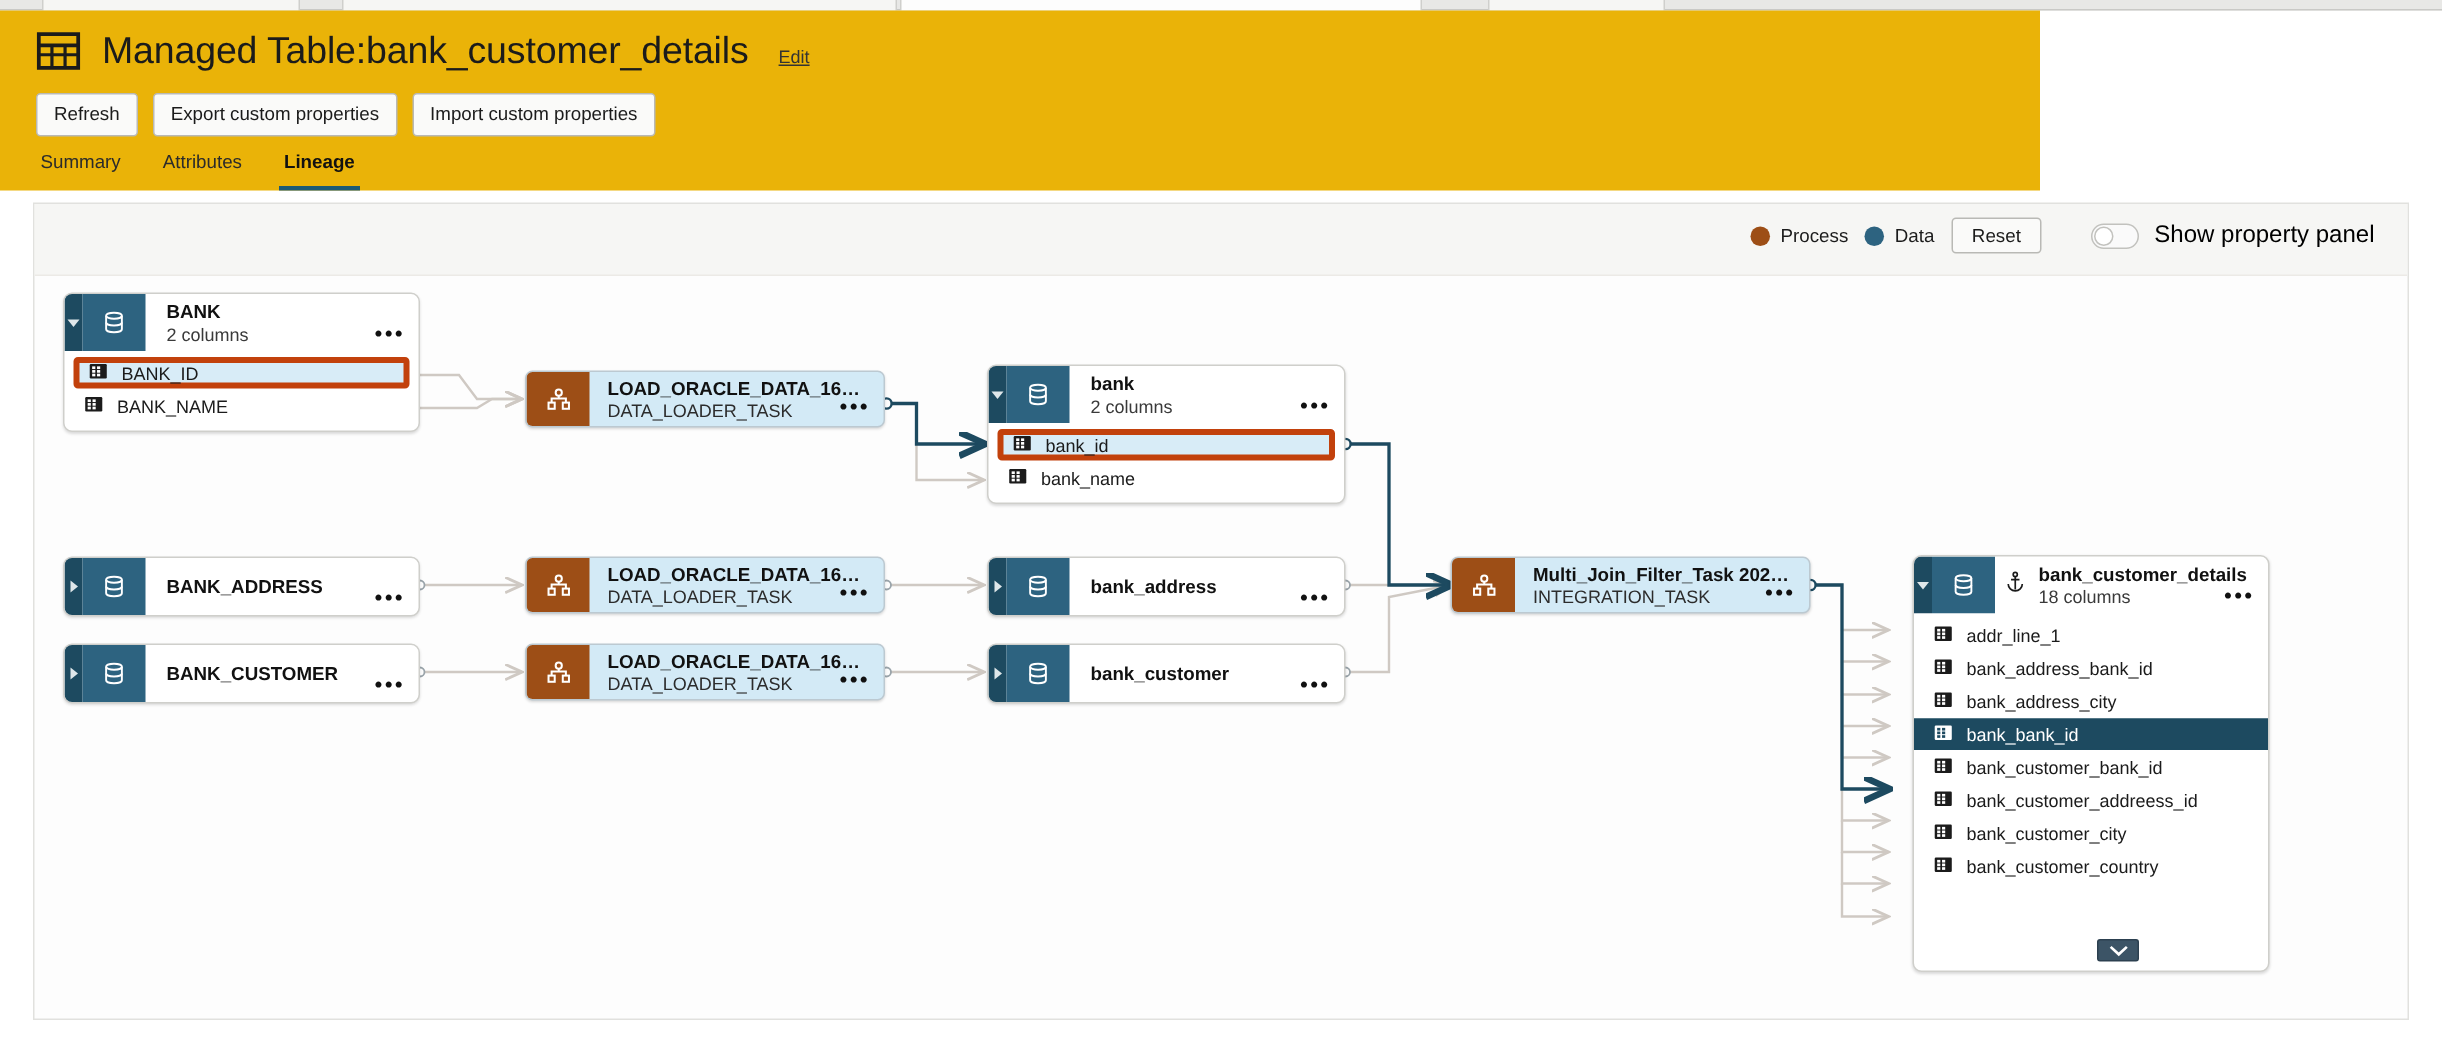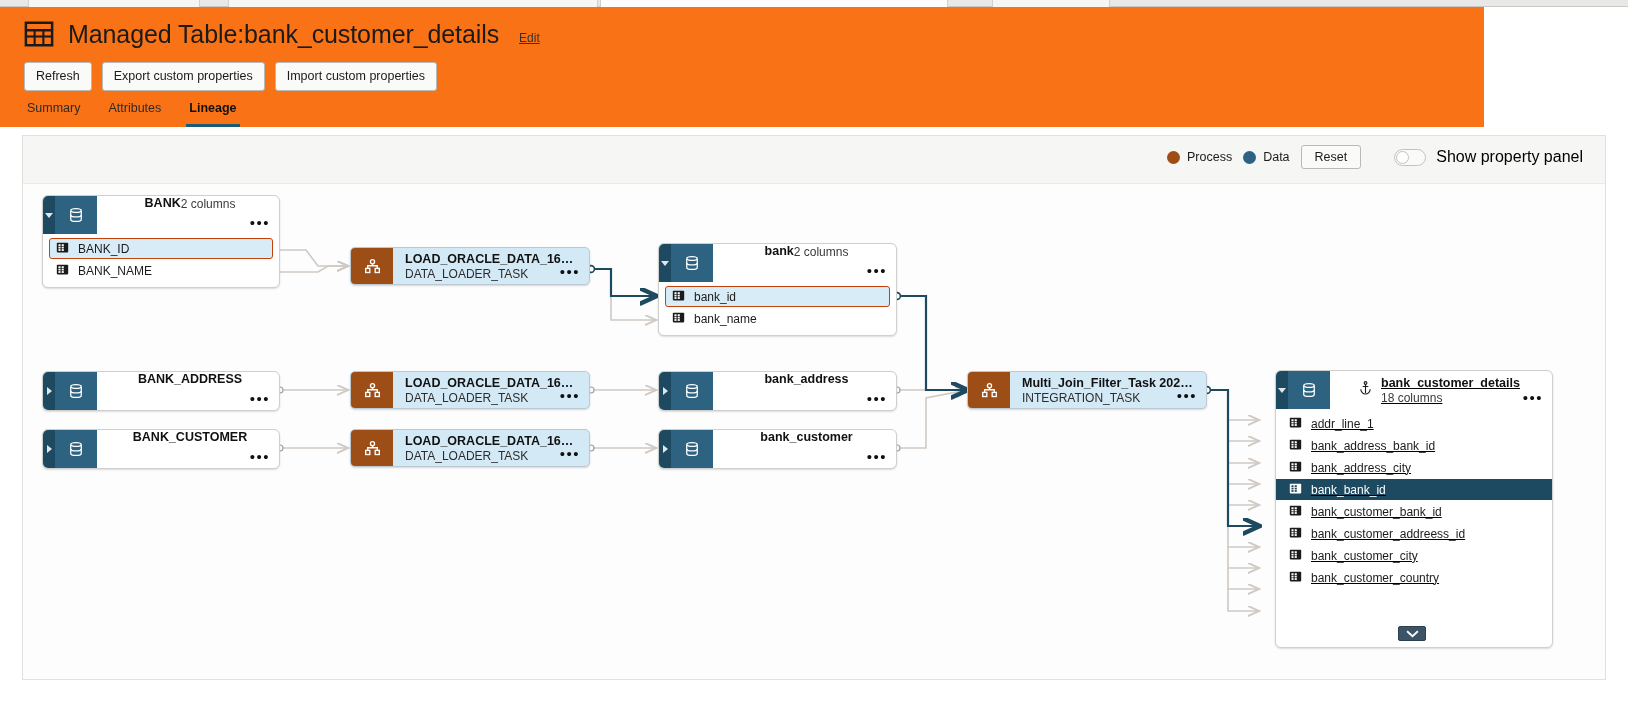--- a/index.html
+++ b/index.html
@@ -18,22 +18,22 @@
     background:#e8e8e6; border-bottom:1px solid #c9c9c6;
   }
   .chrome-tab{ position:absolute; top:0; height:7px; background:#f6f6f4; border-left:1px solid #cfcfcc; border-right:1px solid #cfcfcc;}
   .chrome-tab.t1{ left:28px; width:172px; }
   .chrome-tab.t2{ left:228px; width:370px; }
   .chrome-tab.t3{ left:600px; width:348px; background:#fdfdfd; }
   .chrome-tab.t4{ left:992px; width:118px; }
 
   
   .page-head{
-    position:absolute; left:0; top:7px; width:1484px; height:120px;
-    background:#f97316;
+    position:absolute; left:0; top:7px; width:1360px; height:120px;
+    background:#eab308;
   }
   .title-row{ position:absolute; left:24px; top:12px; display:flex; align-items:center; gap:14px; }
   .tbl-icon{ width:30px; height:30px; display:block; }
   .page-title{
     font-size:25px; color:#1b1b1b; font-weight:400; letter-spacing:-0.1px;
     white-space:nowrap;
   }
   .edit-link{
     font-size:12px; color:#333; text-decoration:underline; margin-left:6px; margin-top:8px;
     cursor:pointer;
@@ -105,40 +105,40 @@
     cursor:pointer; flex:0 0 12px;
   }
   .caret span{ display:block; width:0; height:0; }
   .caret.down span{ border-left:4px solid transparent; border-right:4px solid transparent; border-top:5px solid #dfe7ea; }
   .caret.right span{ border-top:4px solid transparent; border-bottom:4px solid transparent; border-left:5px solid #dfe7ea; }
   .node-icon{
     width:42px; background:#2d6380; display:flex; align-items:center; justify-content:center;
     flex:0 0 42px;
   }
   .node-title{
-    flex:1; display:flex; justify-content:center;
+    flex:1; display:flex; flex-direction:column; justify-content:center;
     padding:0 10px 0 14px; min-width:0; position:relative;
   }
   .node-name{ font-size:12.5px; font-weight:bold; color:#111; white-space:nowrap; overflow:hidden; text-overflow:ellipsis; }
   .node-sub{ font-size:12px; color:#3a3a3a; margin-top:1px; white-space:nowrap; }
   .node-title.with-anchor{ padding-left:6px; }
   .anchor-row{ display:flex; align-items:center; gap:8px; }
   .dots{
     position:absolute; right:9px; bottom:5px; font-size:15px; letter-spacing:1.5px;
     color:#111; cursor:pointer; line-height:1;
   }
   .node-head .dots{ bottom:4px; }
 
   .node-cols{ padding:3px 0 5px 0; }
   .col-row{
     display:flex; align-items:center; gap:9px; height:21px;
     margin:1px 6px; padding:0 6px; font-size:12px; color:#1b1b1b;
     border:1px solid transparent; border-radius:3px; cursor:pointer;
   }
-  .col-row.sel-light{ background:#d8ecf7; border:1px solid #c2410c; }
+  .col-row.sel-light{ background:#d8ecf7; border:4px solid #c2410c; }
   .col-row.sel-dark{ background:#1d4a60; color:#fff; border:1px solid #1d4a60; border-radius:0; margin:1px 0; padding:0 12px; }
   .col-icon{ flex:0 0 13px; }
 
   
   .pnode{
     position:absolute; background:#d3eaf6;
     border:1px solid #bcc9d1; border-radius:5px;
     box-shadow:0 1px 2px rgba(0,0,0,.16);
     display:flex; height:38px; overflow:hidden;
   }
@@ -514,21 +514,21 @@
           <path d="M12,8.6 V11 M6,14.4 V11 H18 V14.4" fill="none" stroke="#fff" stroke-width="1.7"></path>
         </svg>
       </div>
       <div class="p-body">
         <div class="p-name">Multi_Join_Filter_Task 202305…</div>
         <div class="p-sub">INTEGRATION_TASK</div>
         <div class="dots">•••</div>
       </div>
     </div>
 
-    <div class="node" style="left:1252px; top:234px; width:278px; height:278px;text-decoration:underline;">
+    <div class="node" style="left:1252px; top:234px; width:238px; height:278px;">
       <div class="node-head">
         <div class="caret down">
             <span></span>
           </div>
         <div class="node-icon">
           <svg width="18" height="18" viewBox="0 0 24 24" aria-hidden="true">
             <ellipse cx="12" cy="6" rx="7" ry="2.6" fill="none" stroke="#fff" stroke-width="1.7"></ellipse>
             <path d="M5,6 v12 a7,2.6 0 0 0 14,0 V6" fill="none" stroke="#fff" stroke-width="1.7"></path>
             <path d="M5,12 a7,2.6 0 0 0 14,0" fill="none" stroke="#fff" stroke-width="1.7"></path>
           </svg>

